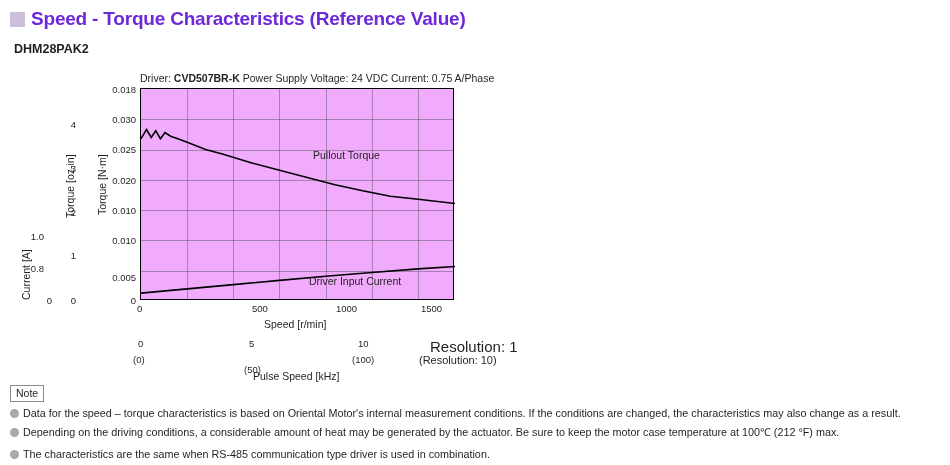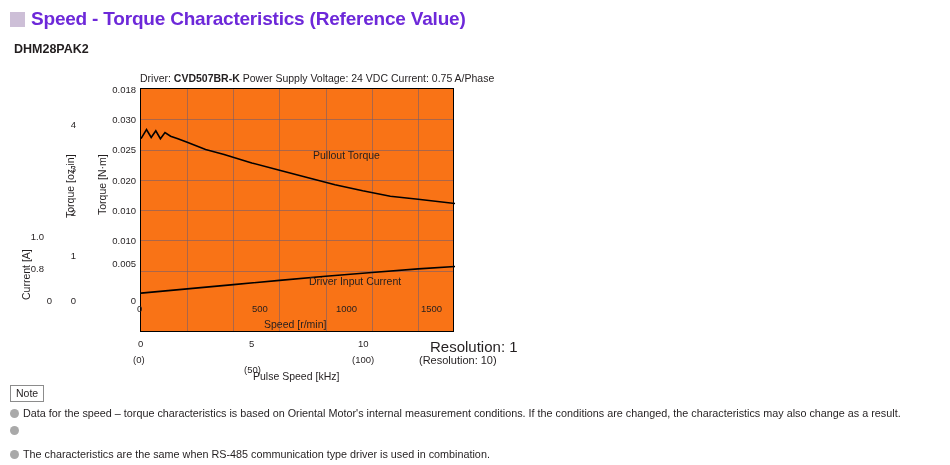--- a/index.html
+++ b/index.html
@@ -55,22 +55,22 @@
     margin-top: 8px;
   }
   #chart-caption .b { font-weight: bold; }
 
   
   #plot {
     position: absolute;
     left: 140px;
     top: 88px;
     width: 314px;
-    height: 244px;
-    background: #f97316;
+    height: 212px;
+    background: #f0abfc;
     border: 1px solid #000000;
     box-sizing: border-box;
   }
   #plot .vline {
     position: absolute;
     top: 0;
     bottom: 0;
     width: 1px;
     background: #6b5b74;
     opacity: .55;
@@ -206,21 +206,21 @@
   <div class="plot-label" id="label-pullout" style="position:absolute;left:172px;top:60px">Pullout Torque</div>
   <div class="plot-label" id="label-current" style="position:absolute;left:168px;top:186px">Driver Input Current</div>
 </div>
 
 <div class="tick tick-nm" style="left:96px; top:84px">0.018</div>
 <div class="tick tick-nm" style="left:96px; top:114px">0.030</div>
 <div class="tick tick-nm" style="left:96px; top:144px">0.025</div>
 <div class="tick tick-nm" style="left:96px; top:175px">0.020</div>
 <div class="tick tick-nm" style="left:96px; top:205px">0.010</div>
 <div class="tick tick-nm" style="left:96px; top:235px">0.010</div>
-<div class="tick tick-nm" style="left:96px; top:258px">0.005</div>
+<div class="tick tick-nm" style="left:96px; top:272px">0.005</div>
 <div class="tick tick-nm" style="left:96px; top:295px">0</div>
 
 <div class="tick tick-oz" style="left:62px; top:119px">4</div>
 <div class="tick tick-oz" style="left:62px; top:163px">3</div>
 <div class="tick tick-oz" style="left:62px; top:207px">2</div>
 <div class="tick tick-oz" style="left:62px; top:250px">1</div>
 <div class="tick tick-oz" style="left:62px; top:295px">0</div>
 
 <div class="tick tick-a" style="left:20px; top:231px">1.0</div>
 <div class="tick tick-a" style="left:20px; top:263px">0.8</div>
@@ -244,17 +244,17 @@
 <div class="xnum" style="left:352px; top:354px">(100)</div>
 <div class="xlab" style="left:253px; top:370px">Pulse Speed [kHz]</div>
 <div class="xnum" style="left:430px; top:338px; font-size:15px">Resolution: 1</div>
 <div class="xnum" style="left:419px; top:354px; font-size:11px">(Resolution: 10)</div>
 
 <div id="note-box">Note</div>
 <div class="note-line" id="note1">
   <span class="bullet"></span><span>Data for the speed – torque characteristics is based on Oriental Motor's internal measurement conditions. If the conditions are changed, the characteristics may also change as a result.</span>
 </div>
 <div class="note-line" id="note2">
-  <span class="bullet"></span>
+  <span class="bullet"></span><span>Depending on the driving conditions, a considerable amount of heat may be generated by the actuator. Be sure to keep the motor case temperature at 100℃ (212 °F) max.</span>
 </div>
 <div class="note-line" id="note3">
   <span class="bullet"></span><span>The characteristics are the same when RS-485 communication type driver is used in combination.</span>
 </div>
 
 </body></html>

